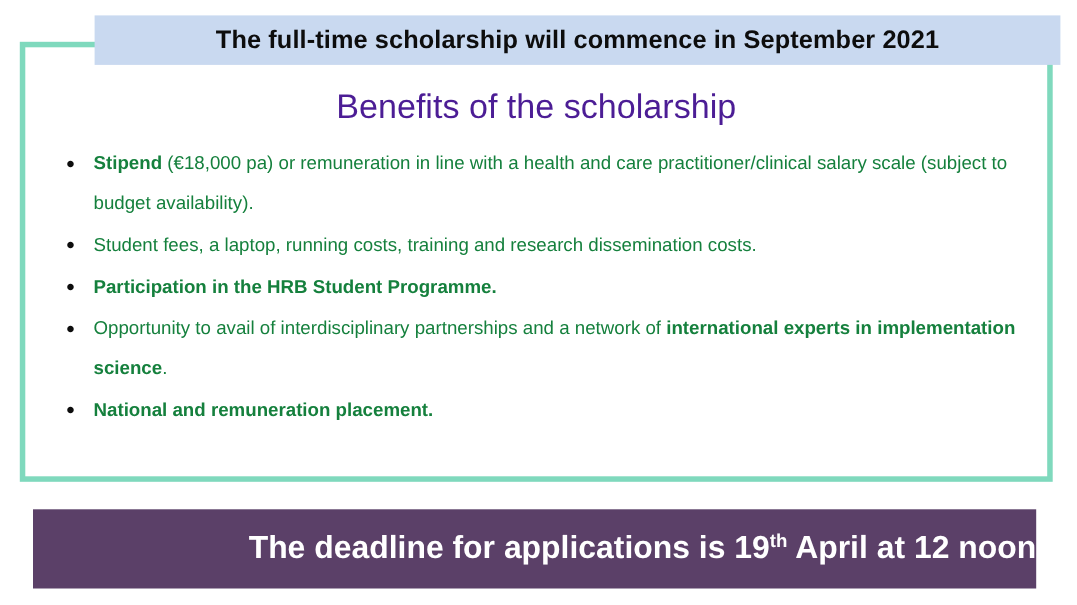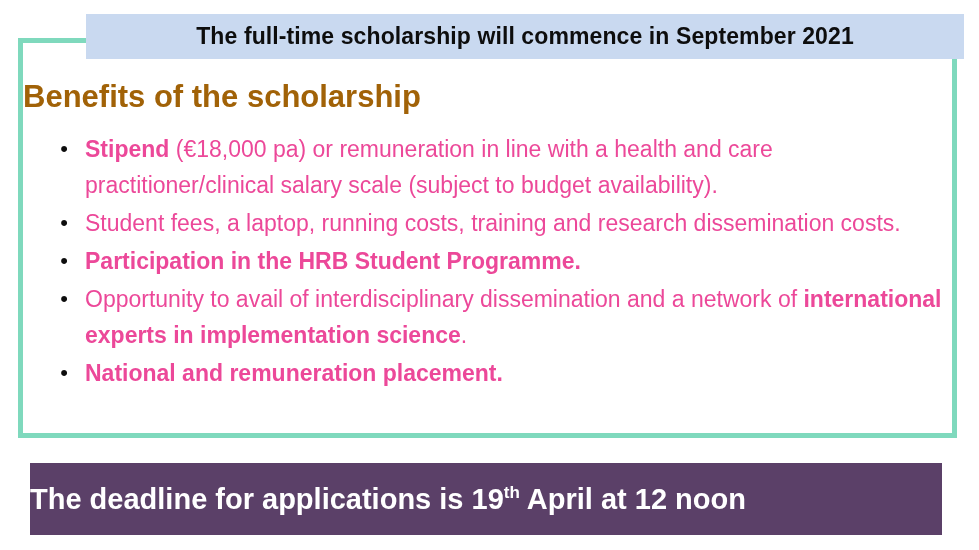--- a/index.html
+++ b/index.html
@@ -53,24 +53,24 @@
     background: #ffffff;
     box-sizing: border-box;
     z-index: 1;
   }
 
   .title {
     position: absolute;
     left: 0;
     top: 36px;
     width: 100%;
-    text-align: left;
+    text-align: center;
     font-size: 31px;
-    font-weight: bold;
-    color: #a16207;
+    font-weight: normal;
+    color: #4c1d95;
   }
 
   .bullets {
     position: absolute;
     left: 20px;
     top: 88px;
     width: 900px;
   }
   .bullet-row {
     display: flex;
@@ -80,39 +80,39 @@
   .bullet-dot {
     width: 42px;
     flex: 0 0 42px;
     font-size: 22px;
     line-height: 36px;
     color: #0d0d0d;
     text-align: center;
   }
   .bullet-text {
     flex: 1;
-    font-size: 23px;
+    font-size: 17px;
     line-height: 36px;
-    color: #ec4899;
+    color: #15803d;
   }
   .bullet-text b {
     font-weight: bold;
   }
 
   
   .bottom-banner {
     position: absolute;
     left: 30px;
     top: 463px;
     width: 912px;
     height: 72px;
     background: #5b4068;
     display: flex;
     align-items: center;
-    justify-content: flex-start;
+    justify-content: flex-end;
     z-index: 3;
   }
   .bottom-banner-text {
     font-size: 29px;
     font-weight: bold;
     color: #ffffff;
     white-space: nowrap;
   }
   .bottom-banner-text sup {
     font-size: 17px;
@@ -134,21 +134,21 @@
         <div class="bullet-row">
           <div class="bullet-dot">•</div>
           <div class="bullet-text"><span>Student fees, a laptop, running costs, training and research dissemination costs.</span></div>
         </div>
         <div class="bullet-row">
           <div class="bullet-dot">•</div>
           <div class="bullet-text"><b>Participation in the HRB Student Programme.</b></div>
         </div>
         <div class="bullet-row">
           <div class="bullet-dot">•</div>
-          <div class="bullet-text"><span>Opportunity to avail of interdisciplinary dissemination and a network of </span><b>international experts in implementation science</b><span>.</span></div>
+          <div class="bullet-text"><span>Opportunity to avail of interdisciplinary partnerships and a network of </span><b>international experts in implementation science</b><span>.</span></div>
         </div>
         <div class="bullet-row">
           <div class="bullet-dot">•</div>
           <div class="bullet-text"><b>National and remuneration placement.</b></div>
         </div>
       </div>
   </div>
 
   <div class="top-banner">
     <div class="top-banner-text">The full-time scholarship will commence in September 2021</div>

